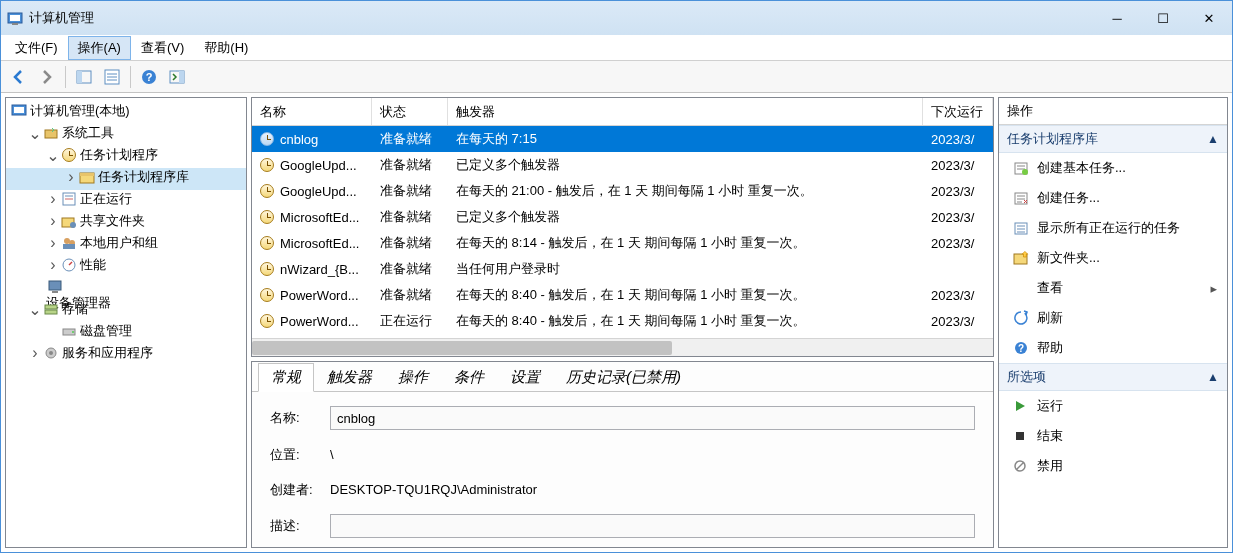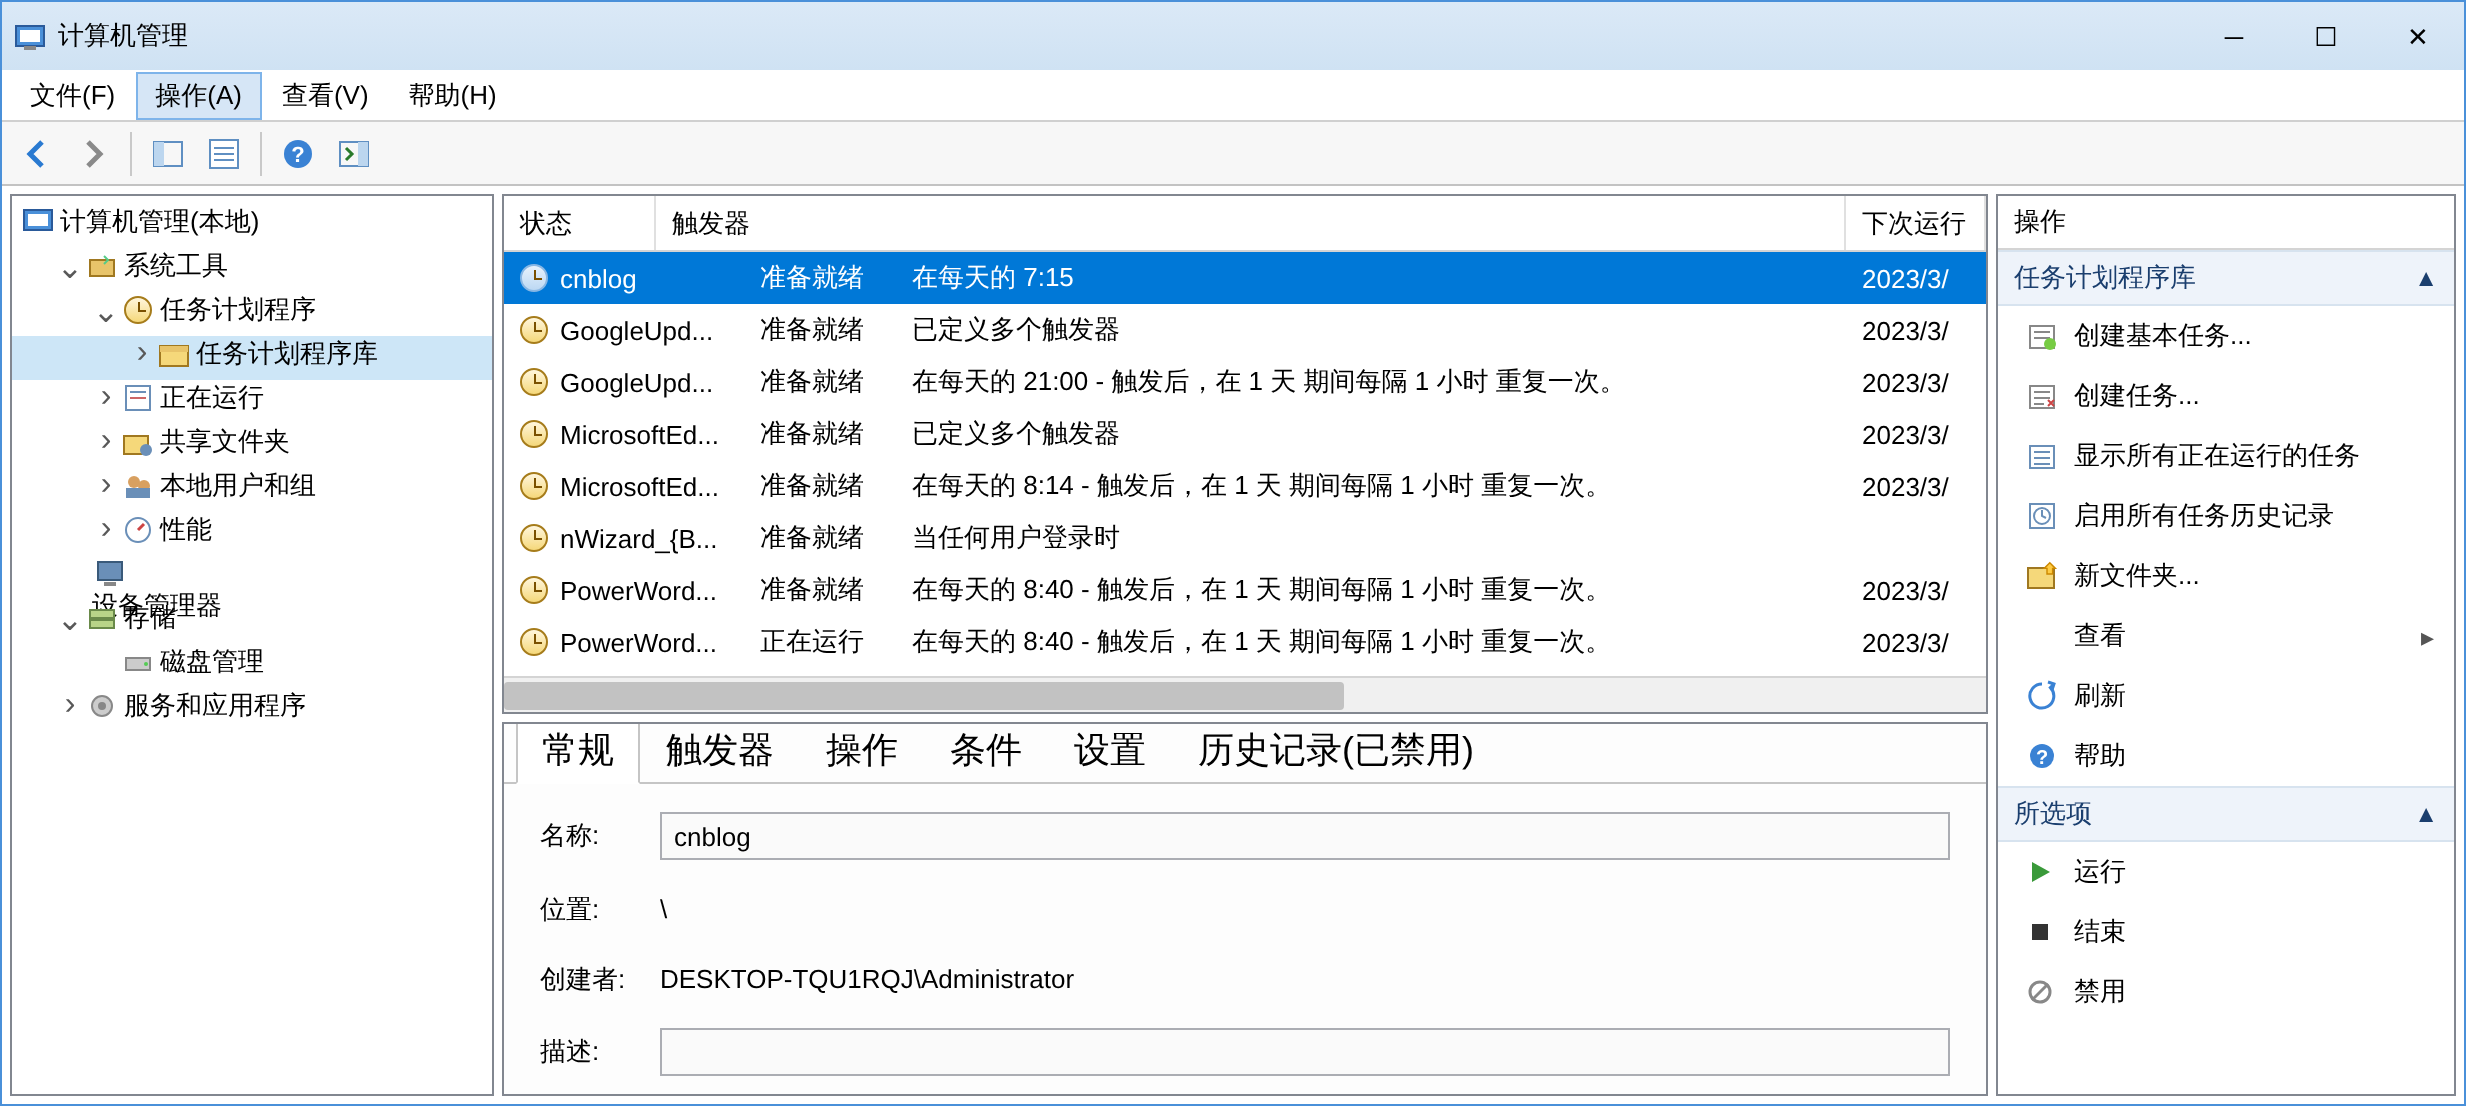--- a/index.html
+++ b/index.html
@@ -66,21 +66,21 @@
   .list-header { display: flex; height: 28px; background: #fff; border-bottom: 1px solid #d4d4d4; }
   .lh-cell { border-right: 1px solid #e0e0e0; padding: 5px 8px; font-size: 13px; color: #000; }
   .list-body { overflow: auto; flex:1; }
   .list-row { display: flex; height: 26px; align-items: center; border-bottom: 0; }
   .list-row.selected { background: #0078d7; color: #fff; }
   .l-cell { padding: 3px 8px; overflow: hidden; text-overflow: ellipsis; white-space: nowrap; display:flex; align-items:center; }
   .list-scrollbar-h { height: 18px; background: #f0f0f0; border-top: 1px solid #d4d4d4; position: relative;}
   .thumb-h{ position:absolute; left:0; top:2px; height:14px; width:420px; background:#c2c2c2; border-radius:2px;}
   .details-pane { border: 1px solid #828790; margin-top: 4px; flex: 1; background: #fdfdfd; overflow: hidden; position: relative; }
   .tabs { display: flex; align-items: flex-end; height: 30px; padding-left: 6px; border-bottom: 1px solid #c5c5c5; background:#fdfdfd; }
-  .tab { padding: 4px 12px; border: 1px solid #c5c5c5; border-bottom: none; margin-right: 0; font-size: 18px; background: #f3f3f3; position:relative; top:1px;}
+  .tab { padding: 4px 12px; border: 1px solid #c5c5c5; border-bottom: none; margin-right: 0; font-size: 15px; background: #f3f3f3; position:relative; top:1px;font-style:italic;}
   .tab.active { background: #fff; border-bottom: 1px solid #fff; }
   .tab.inactive { border-color: transparent; background: transparent; top:0;}
   .details-form { padding: 14px 18px; font-size: 13px; }
   .form-row { display: flex; align-items: center; margin-bottom: 14px; }
   .form-label { width: 60px; }
   .form-input { flex: 1; border: 1px solid #abadb3; background: #fafafa; padding: 3px 6px; height: 24px; font-family:inherit; font-size:13px;}
   .form-text { padding: 3px 0; }
   .actions-pane { width: 230px; border: 1px solid #828790; margin: 4px 4px 4px 0; background: #fff; display:flex; flex-direction:column; }
   .actions-title { background: #fff; padding: 4px 8px; font-size: 13px; border-bottom: 1px solid #d4d4d4; font-weight: normal; }
   .action-section-header { background: #eef3fa; padding: 4px 8px; border-top:1px solid #d7e3ef; border-bottom:1px solid #d7e3ef; color: #1a3e6e; display:flex; justify-content:space-between; align-items:center;}
@@ -288,20 +288,21 @@
               <span>服务和应用程序</span>
             </div>
           </div>
       </div>
     </div>
 
     <div class="center-col">
 
       <div class="list-pane">
         <div class="list-header">
+          <div class="lh-cell" style="width:120px">名称</div>
           <div class="lh-cell" style="width:76px">状态</div>
           <div class="lh-cell" style="flex:1">触发器</div>
           <div class="lh-cell" style="width:70px">下次运行</div>
         </div>
         <div class="list-body" id="list-body">
             <div class="list-row selected">
               <div class="l-cell" style="width: 120px;">
                 <span class="clock-icon sel" style="margin-right: 6px;"></span>
                 <span>cnblog</span>
               </div>
@@ -440,30 +441,20 @@
               <svg width="16" height="16">
                 <rect x="2" y="3" width="12" height="11" fill="#fff" stroke="#6a8fb8"></rect>
                 <path d="M4 6h8M4 9h8M4 12h8" stroke="#6a8fb8"></path>
               </svg>
             </span>
             <span>显示所有正在运行的任务</span>
           </div>
           <div class="action-item">
             <span style="width: 16px; height: 16px;">
               <svg width="16" height="16">
-                <rect x="2" y="2" width="12" height="12" fill="#fff" stroke="#6a8fb8"></rect>
-                <circle cx="8" cy="8" r="4" fill="none" stroke="#6a8fb8"></circle>
-                <path d="M8 5v3l2 1" stroke="#6a8fb8" fill="none"></path>
-              </svg>
-            </span>
-            <span>启用所有任务历史记录</span>
-          </div>
-          <div class="action-item">
-            <span style="width: 16px; height: 16px;">
-              <svg width="16" height="16">
                 <rect x="1" y="4" width="13" height="10" fill="#f5d87a" stroke="#a07820"></rect>
                 <path d="M11 2l4 4-2 0 0 4-4 0 0-4-2 0z" fill="#ffcc44" stroke="#cc8800" transform="scale(0.7) translate(6,0)"></path>
               </svg>
             </span>
             <span>新文件夹...</span>
           </div>
           <div class="action-item" style="padding-left: 38px;">
             <span>查看</span>
             <span style="margin-left: auto; color: rgb(85, 85, 85);">▸</span>
           </div>

